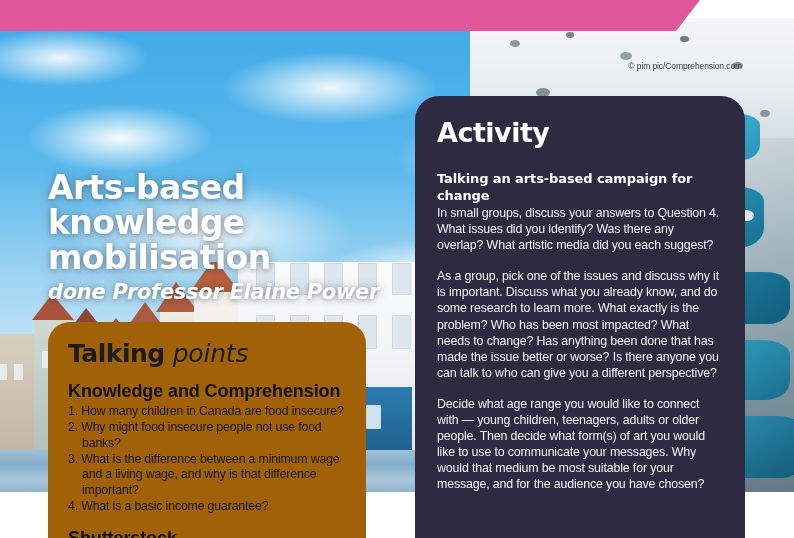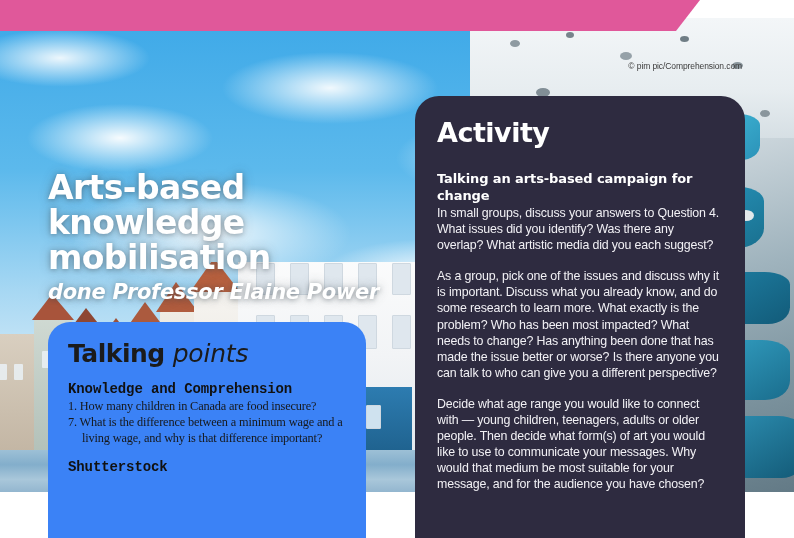--- a/index.html
+++ b/index.html
@@ -65,32 +65,32 @@
     margin-top:6px;
     font-family:"DejaVu Sans", sans-serif;
     font-style:italic;font-weight:bold;font-size:21px;line-height:23px;color:#ffffff;
     letter-spacing:-.3px;
     text-shadow:0 1px 5px rgba(60,70,80,.45), 0 0 12px rgba(60,70,80,.3);
   }
 
   
   .talking{
     position:absolute;left:48px;top:322px;width:318px;height:216px;
-    background:#3b82f6;
+    background:#a16207;
     border-top-left-radius:22px;border-top-right-radius:22px;
     padding:18px 20px 0 20px;box-sizing:border-box;overflow:hidden;
   }
   .tp-title{font-family:"DejaVu Sans", sans-serif;font-size:25px;line-height:28px;color:#1b1b1b;margin-bottom:13px;}
   .tp-title .b{font-weight:bold;letter-spacing:-.5px;}
   .tp-title .i{font-style:italic;font-weight:300;letter-spacing:-.2px;}
-  .tp-h{font-family:Liberation Mono, monospace;font-weight:bold;font-size:14px;color:#111;margin:0 0 2px 0;letter-spacing:-.1px;}
+  .tp-h{font-family:Liberation Sans, sans-serif;font-weight:bold;font-size:18px;color:#111;margin:0 0 2px 0;letter-spacing:-.1px;}
   .tp-h.second{margin-top:13px;}
   .tp-list{list-style:none;margin:0;padding:0;}
   .tp-list li{
-    font-family:Liberation Serif, serif;font-size:12.3px;line-height:15.6px;color:#16181a;
+    font-family:Liberation Sans, sans-serif;font-size:12.3px;line-height:15.6px;color:#16181a;
     padding-left:14px;text-indent:-14px;margin:0 0 .5px 0;letter-spacing:-.15px;
   }
 
   
   .activity{
     position:absolute;left:415px;top:96px;width:330px;height:442px;
     background:#2e2b40;
     border-top-left-radius:24px;border-top-right-radius:24px;
     padding:22px 22px 0 22px;box-sizing:border-box;overflow:hidden;color:#fff;
   }
@@ -212,21 +212,23 @@
 
   <div class="talking">
     <div class="tp-title">
       <span class="b">Talking</span>
       <span class="i">points</span>
     </div>
 
     <div class="tp-h">Knowledge and Comprehension</div>
     <ul class="tp-list">
       <li>1. How many children in Canada are food insecure?</li>
-      <li>7. What is the difference between a minimum wage and a living wage, and why is that difference important?</li>
+      <li>2. Why might food insecure people not use food banks?</li>
+      <li>3. What is the difference between a minimum wage and a living wage, and why is that difference important?</li>
+      <li>4. What is a basic income guarantee?</li>
     </ul>
 
     <div class="tp-h second">Shutterstock</div>
 
   </div>
 
   <div class="activity">
     <div class="act-title">Activity</div>
     <div class="act-sub">Talking an arts-based campaign for change</div>
     <p class="act-p">In small groups, discuss your answers to Question 4. What issues did you identify? Was there any overlap? What artistic media did you each suggest?</p>

